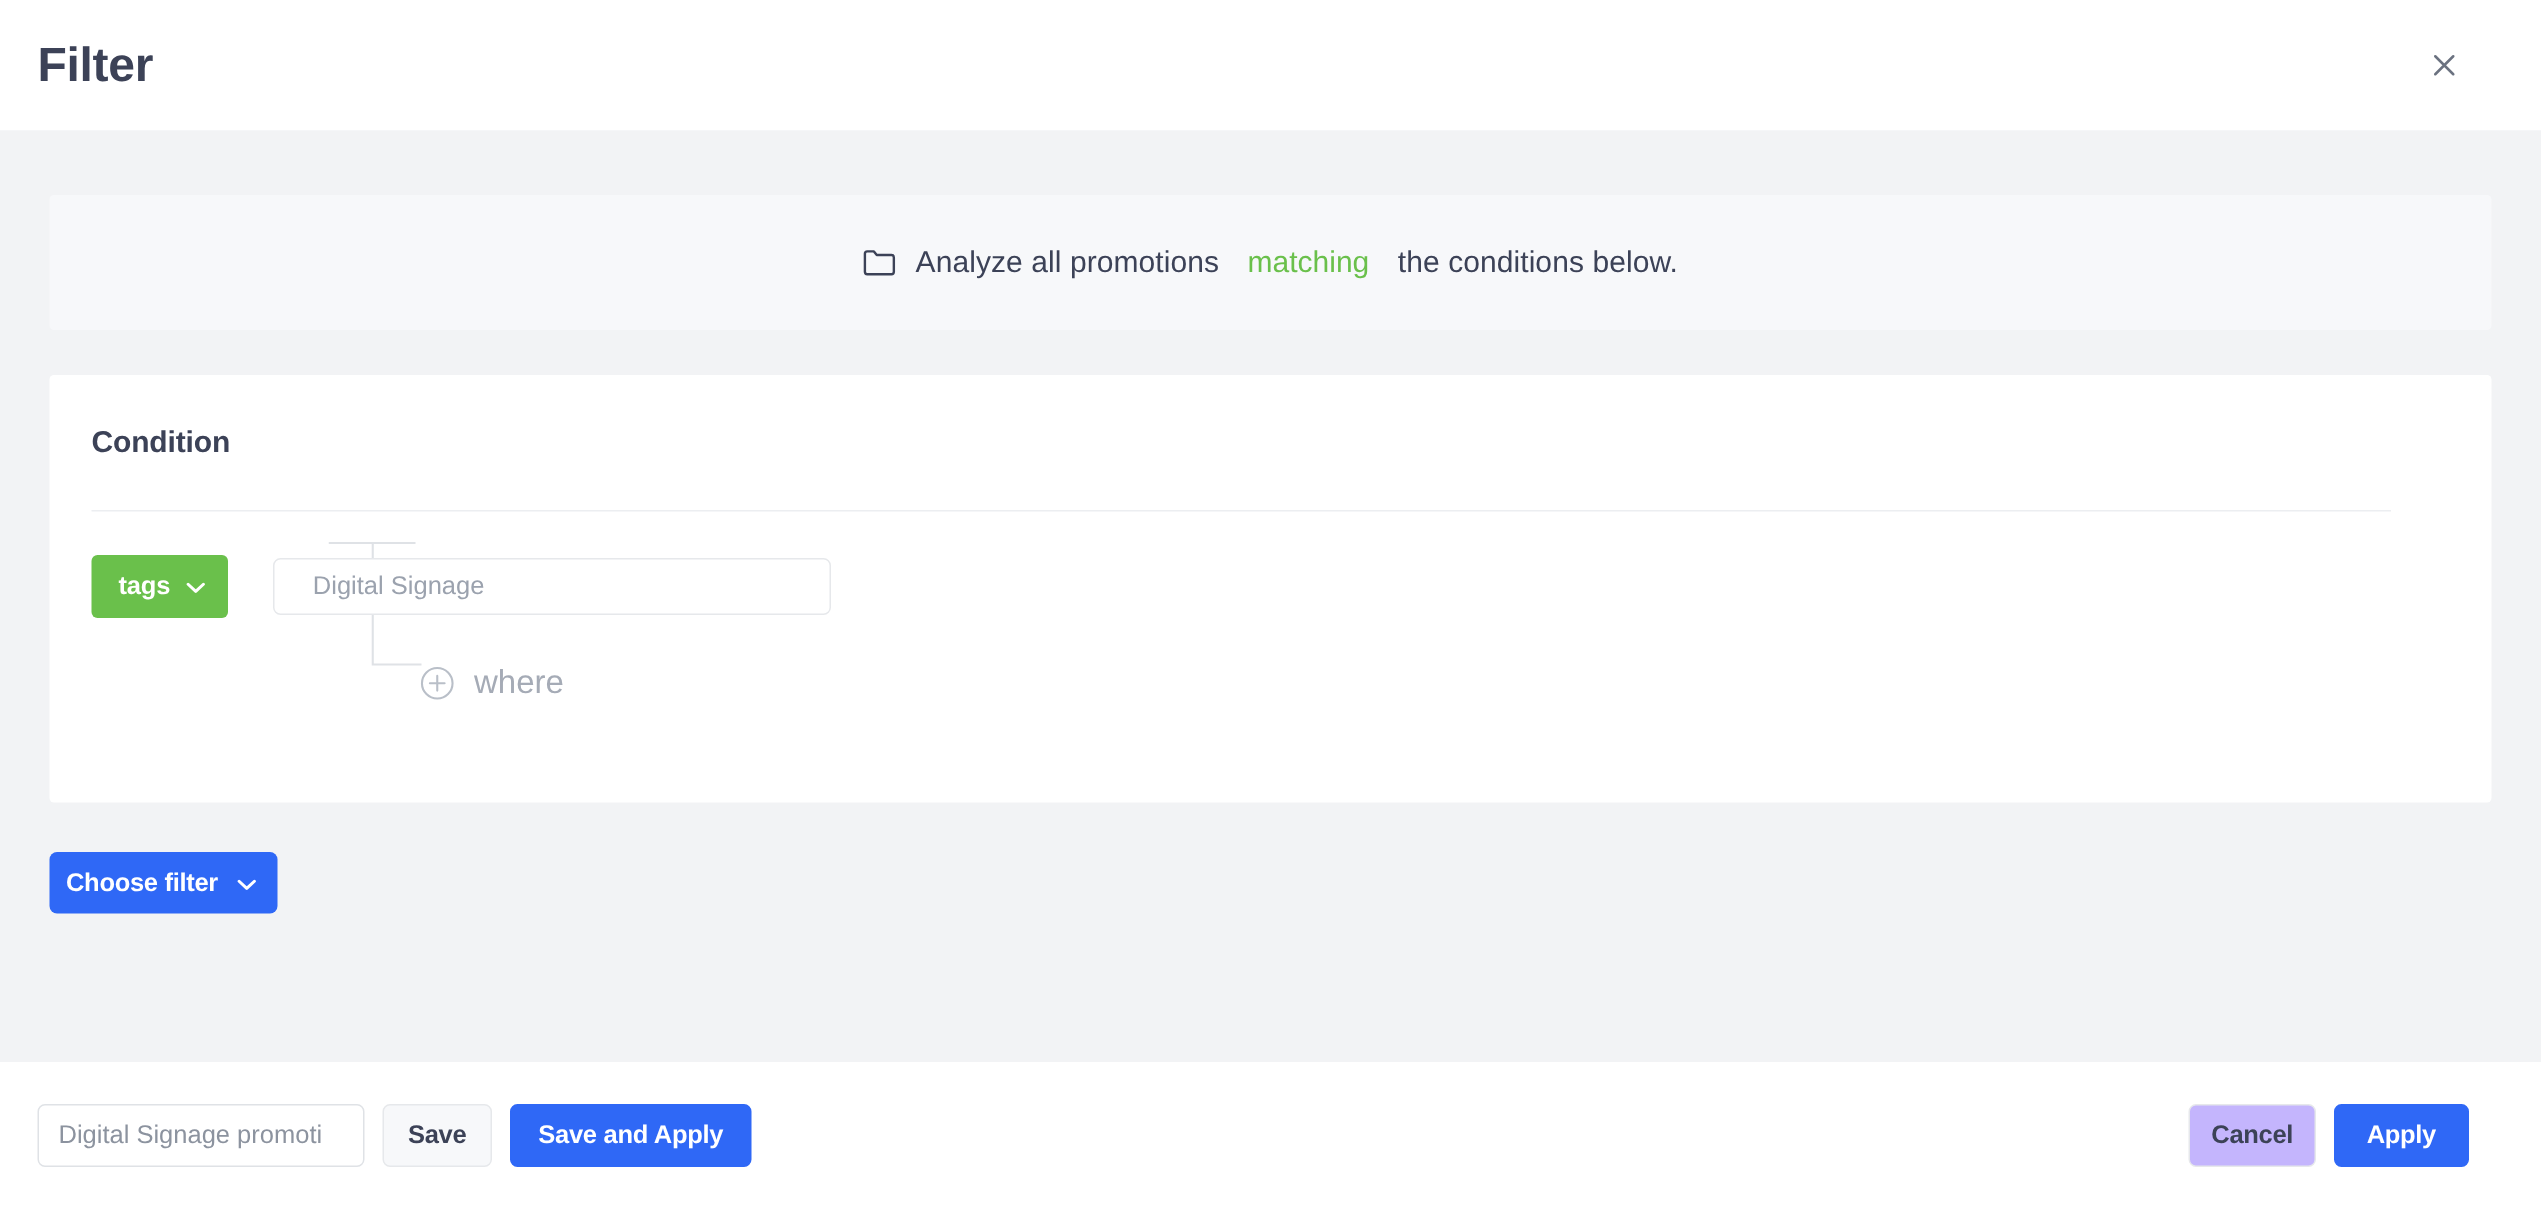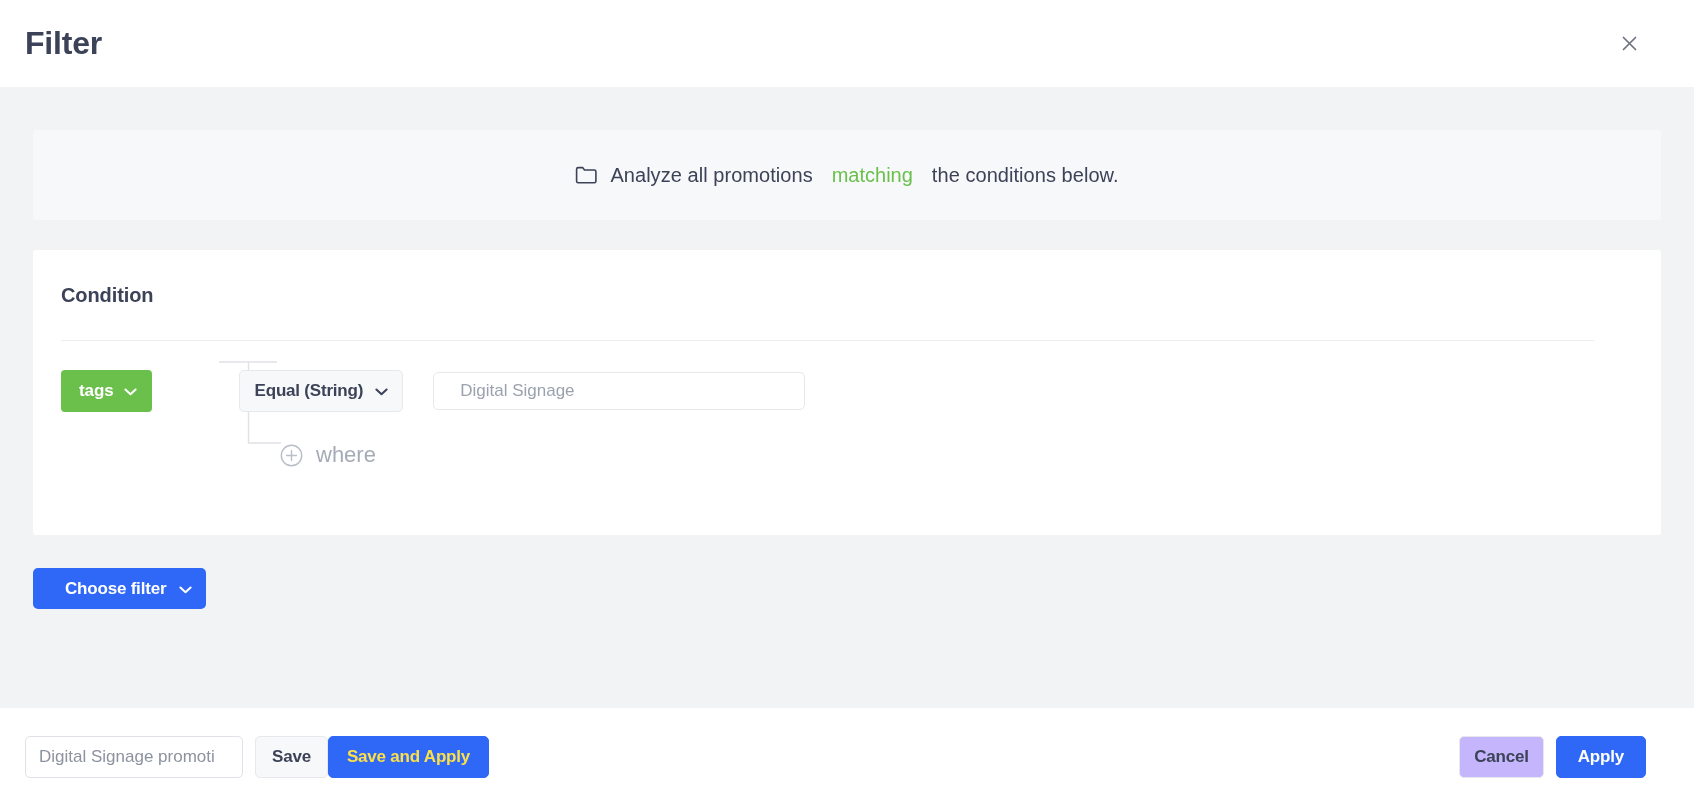--- a/index.html
+++ b/index.html
@@ -210,21 +210,21 @@
   }
 
   
   .choose-filter {
     margin-top: 33px;
     background: #2f68f6;
     color: #ffffff;
     border: none;
     border-radius: 5px;
     height: 41px;
-    padding: 0 14px 0 32px;
+    padding: 0 14px 0 11px;
     font-size: 17px;
     font-weight: 700;
     font-family: "Liberation Sans", sans-serif;
     display: inline-flex;
     align-items: center;
     gap: 13px;
     cursor: pointer;
     letter-spacing: -0.2px;
   }
 
@@ -273,22 +273,23 @@
     background: #f7f8fa;
     border: 1px solid #e6e8eb;
     color: #3c4257;
     padding: 0 16px;
     margin-left: 12px;
   }
 
   .btn-primary {
     background: #2f68f6;
     border: 1px solid #2f68f6;
-    color: #fde047;
+    color: #ffffff;
     padding: 0 18px;
+    margin-left: 12px;
   }
 
   .btn-cancel {
     background: #c4b5fd;
     border: 1px solid #e6e8eb;
     color: #3c4257;
     padding: 0 14px;
   }
 
   .btn-apply {
@@ -349,28 +350,20 @@
         <div class="rule-row">
           <button class="tag-pill">
             <span>tags</span>
             <span>
               <svg width="13" height="8" viewBox="0 0 13 8" fill="none">
                 <path d="M1.4 1.5 L6.5 6.3 L11.6 1.5" stroke="#ffffff" stroke-width="2" stroke-linecap="round" stroke-linejoin="round"></path>
               </svg>
             </span>
           </button>
 
-          <div class="select-box">
-            <span>Equal (String)</span>
-            <span>
-              <svg width="13" height="8" viewBox="0 0 13 8" fill="none">
-                <path d="M1.4 1.5 L6.5 6.3 L11.6 1.5" stroke="#3c4257" stroke-width="2" stroke-linecap="round" stroke-linejoin="round"></path>
-              </svg>
-            </span>
-          </div>
 
           <input class="value-input" type="text" placeholder="Digital Signage" style="">
         </div>
 
         <div class="where-row">
           <span class="plus-icon">
             <svg width="23" height="23" viewBox="0 0 23 23" fill="none">
               <circle cx="11.5" cy="11.5" r="10.2" stroke="#b9bfc8" stroke-width="1.4"></circle>
               <path d="M11.5 6.6 L11.5 16.4 M6.6 11.5 L16.4 11.5" stroke="#b9bfc8" stroke-width="1.4" stroke-linecap="round"></path>
             </svg>

